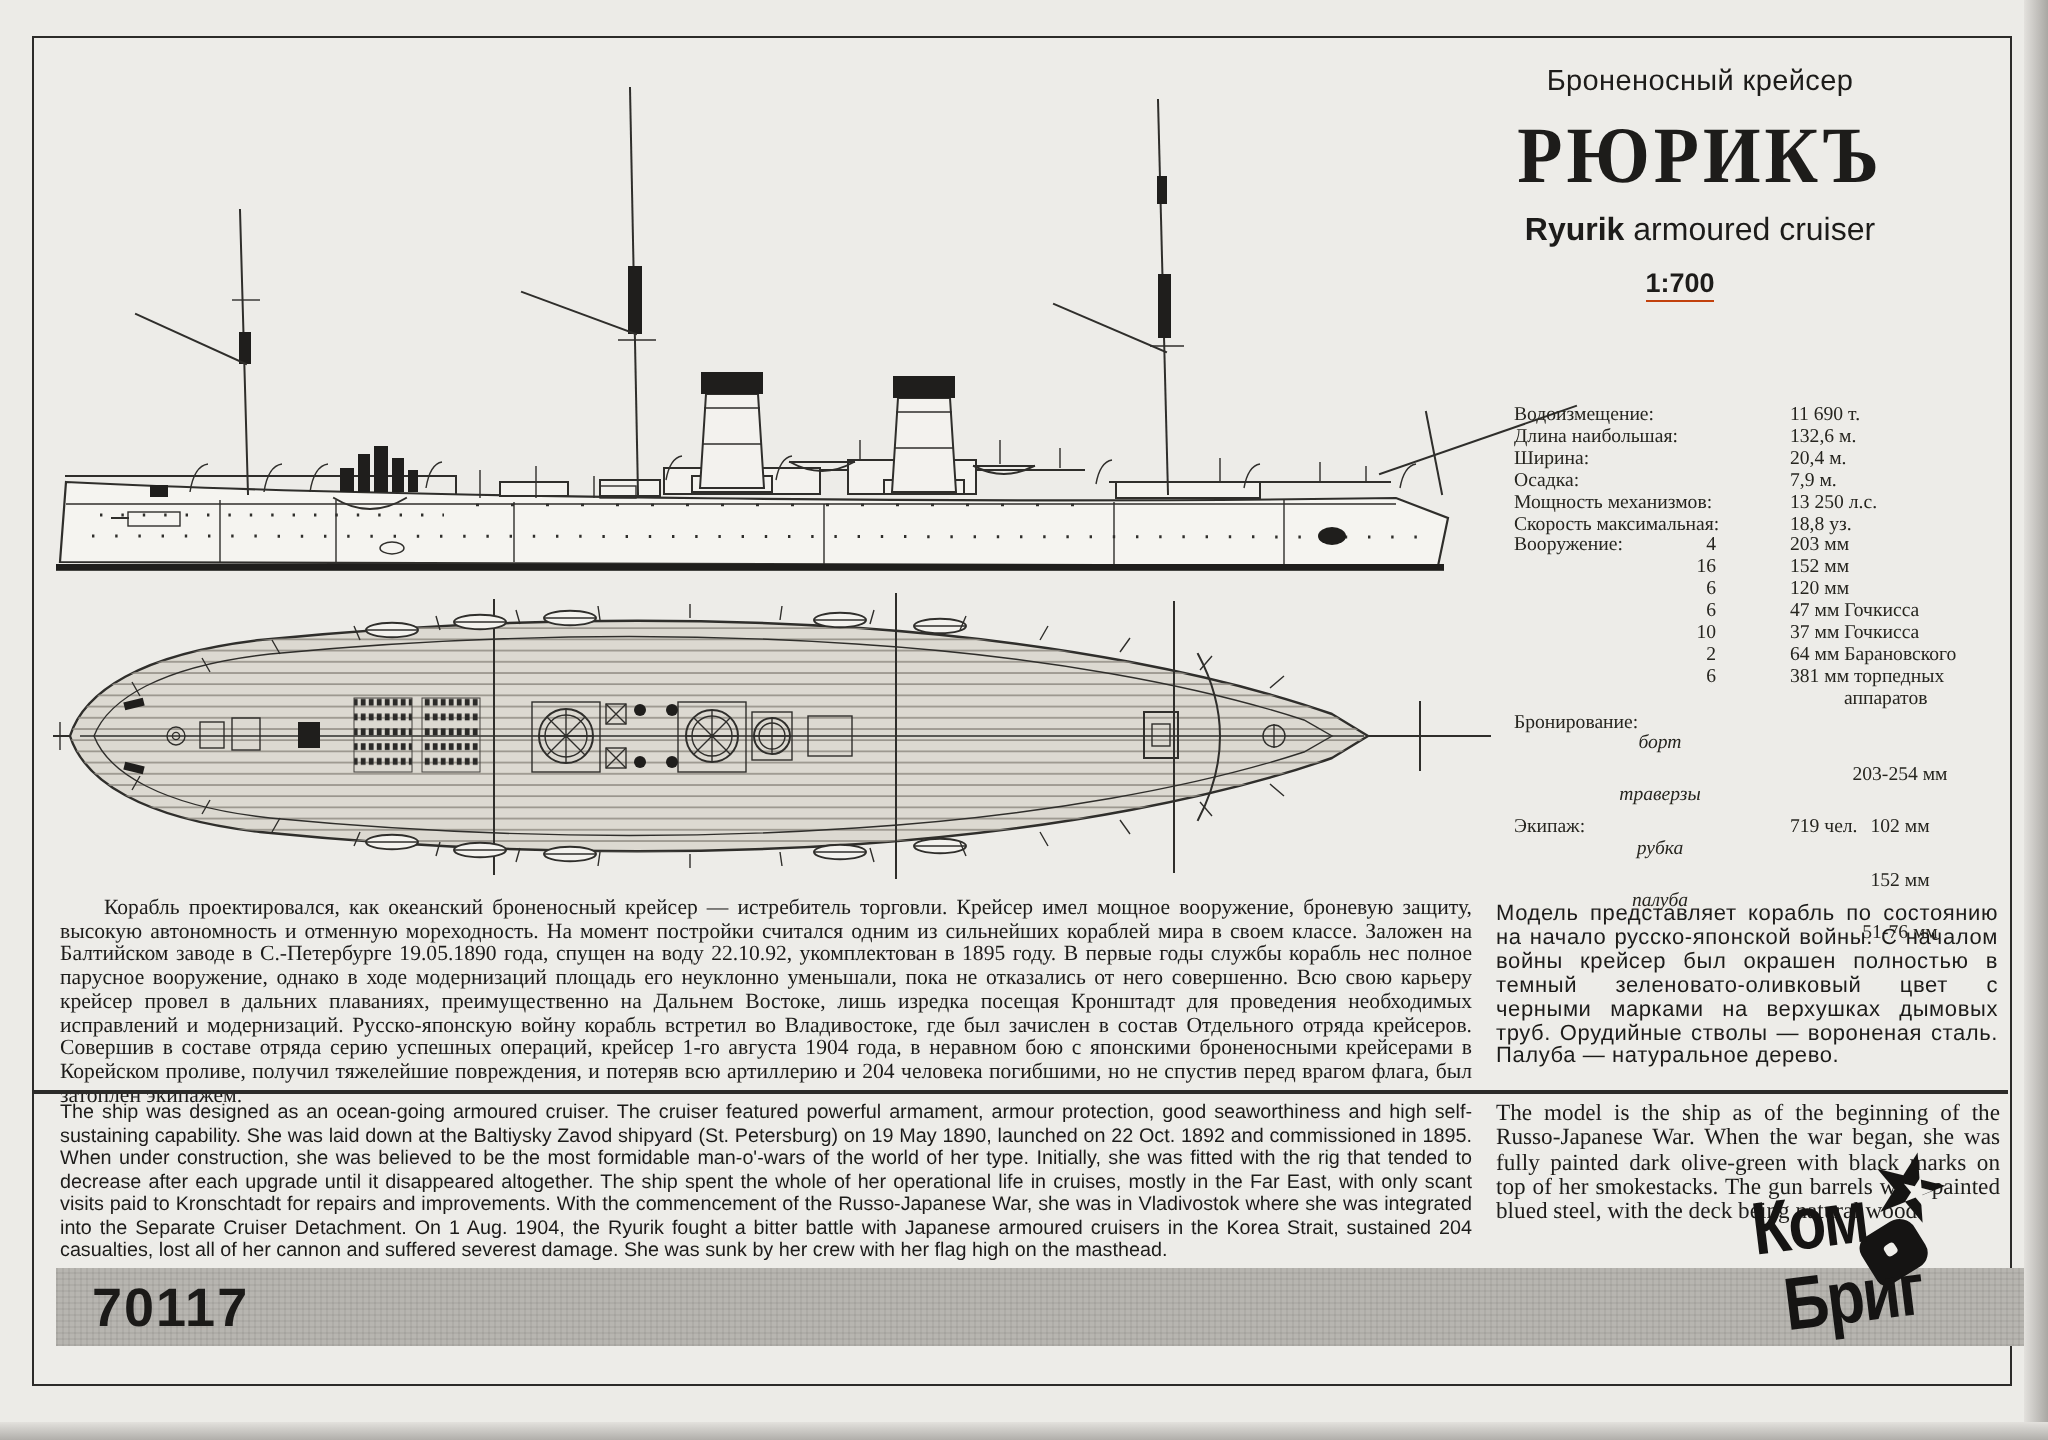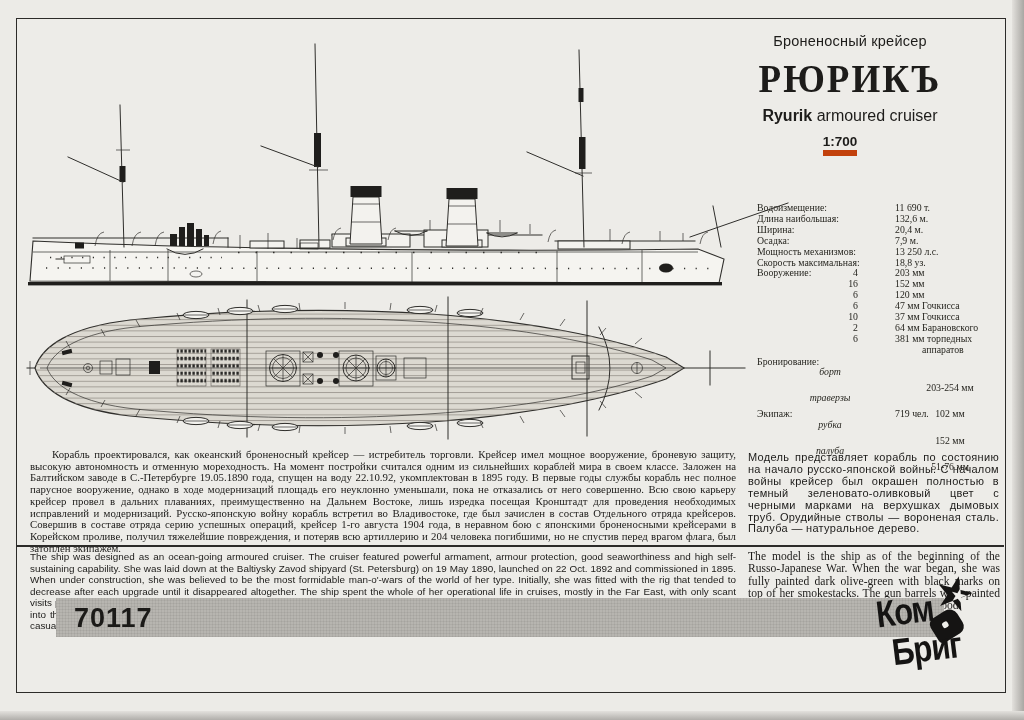--- a/index.html
+++ b/index.html
@@ -12,21 +12,21 @@
   .frame{position:absolute;left:16px;top:18px;width:988px;height:673px;
     border:1.6px solid #2c2b29;background:#edece8;}
   
   .title-block{position:absolute;left:750px;top:33px;width:200px;text-align:center;color:#1d1c1a;}
   .t-class{font-size:14.5px;font-weight:normal;letter-spacing:.2px;}
   .t-name{font-family:"Liberation Serif",serif;font-weight:bold;font-size:37px;
     letter-spacing:2px;margin-top:8px;transform:scaleY(1.08);}
   .t-en{font-size:16px;margin-top:7px;}
   .t-en b{font-weight:bold;}
   .t-scale{display:inline-block;font-size:13.5px;font-weight:bold;margin-top:9px;
-    border-bottom:6px solid #c2410c;padding-bottom:1px;transform:translateX(-10px);}
+    border-bottom:1px solid #c2410c;padding-bottom:1px;transform:translateX(-10px);}
   .specs{position:absolute;left:757px;top:203px;width:248px;
     font-family:"Liberation Serif",serif;font-size:9.8px;line-height:10.9px;color:#26251f;}
   .srow{display:grid;grid-template-columns:68px 33px auto;}
   .srow .sl{white-space:nowrap;overflow:visible;}
   .srow .sq{text-align:right;}
   .srow .sv{padding-left:37px;white-space:nowrap;}
   .srow .sv.c-cont{padding-left:64px;}
   .armor{position:absolute;left:757px;top:357px;width:248px;
     font-family:"Liberation Serif",serif;font-size:9.8px;line-height:10.2px;color:#26251f;}
   .arow{display:grid;grid-template-columns:101px auto;text-align:center;}
@@ -40,23 +40,23 @@
   .p-ru-left{position:absolute;left:30px;top:449px;width:706px;text-align:justify;
     font-family:"Liberation Serif",serif;font-size:10.8px;line-height:11.7px;color:#1c1b19;text-indent:22px;}
   .p-ru-right{position:absolute;left:748px;top:452px;width:251px;text-align:justify;
     font-size:11px;line-height:11.9px;letter-spacing:.3px;color:#1c1b19;}
   .rule-mid{position:absolute;left:16px;top:545px;width:988px;height:1.6px;background:#2c2b29;}
   .p-en-left{position:absolute;left:30px;top:551px;width:706px;text-align:justify;
     font-size:9.9px;line-height:11.5px;color:#1c1b19;}
   .p-en-right{position:absolute;left:748px;top:551px;width:252px;text-align:justify;
     font-family:"Liberation Serif",serif;font-size:11.6px;line-height:12.3px;color:#1c1b19;}
   
-  .gray-band{position:absolute;left:28px;top:598px;width:888px;height:39px;background:#b7b5b0;
+  .gray-band{position:absolute;left:28px;top:634px;width:984px;height:39px;background:#b7b5b0;
     background-image:repeating-linear-gradient(90deg,rgba(0,0,0,.05) 0 1px,transparent 1px 3px),
-      repeating-linear-gradient(0deg,rgba(0,0,0,.05) 0 1px,transparent 1px 3px);margin-left:28px;}
+      repeating-linear-gradient(0deg,rgba(0,0,0,.05) 0 1px,transparent 1px 3px);}
   .kit-number{position:absolute;left:18px;top:5px;font-size:27px;font-weight:bold;
     letter-spacing:1px;color:#1b1a18;}
   
   .logo{position:absolute;left:876px;top:578px;width:126px;height:110px;color:#151413;}
   .logo .w1{position:absolute;left:0;top:16px;font-size:31px;font-weight:bold;letter-spacing:-1px;
     transform:rotate(-7deg) scaleY(1.2);}
   .logo .w2{position:absolute;left:16px;top:53px;font-size:31px;font-weight:bold;letter-spacing:-1px;
     transform:rotate(-7deg) scaleY(1.2);}
   .logo .star-big{position:absolute;left:58px;top:-12px;font-size:46px;transform:rotate(14deg);color:#151413;}
   .logo .star-small{position:absolute;left:74px;top:6px;font-size:19px;transform:rotate(14deg);color:#efeeea;}

